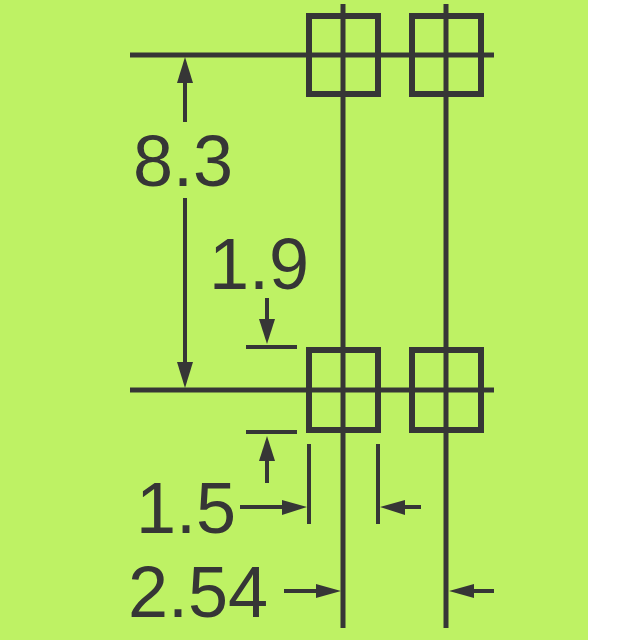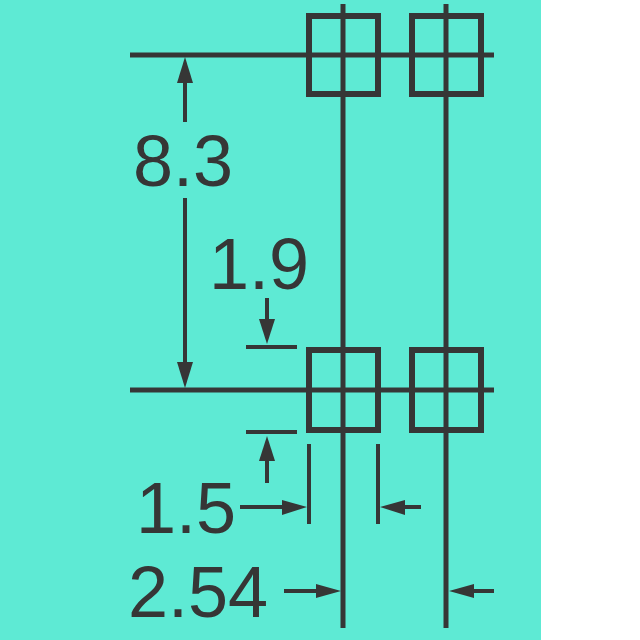--- a/index.html
+++ b/index.html
@@ -2,23 +2,23 @@
 <html><head>
 <meta charset="utf-8">
 <style>
   html, body {
     margin: 0;
     padding: 0;
     background: #ffffff;
   }
   .canvas {
     position: relative;
-    width: 541px;
+    width: 588px;
     height: 640px;
-    background: #5eead4;
+    background: #bef264;
     overflow: hidden;
   }
   svg { display: block; }
   .ln   { stroke: #363636; fill: none; }
   .w4   { stroke-width: 4; }
   .w5   { stroke-width: 5; }
   .pad  { fill: none; stroke: #363636; stroke-width: 6; }
   .arrow{ fill: #363636; stroke: none; }
   .dim-text {
     font-family: "Liberation Sans", sans-serif;

